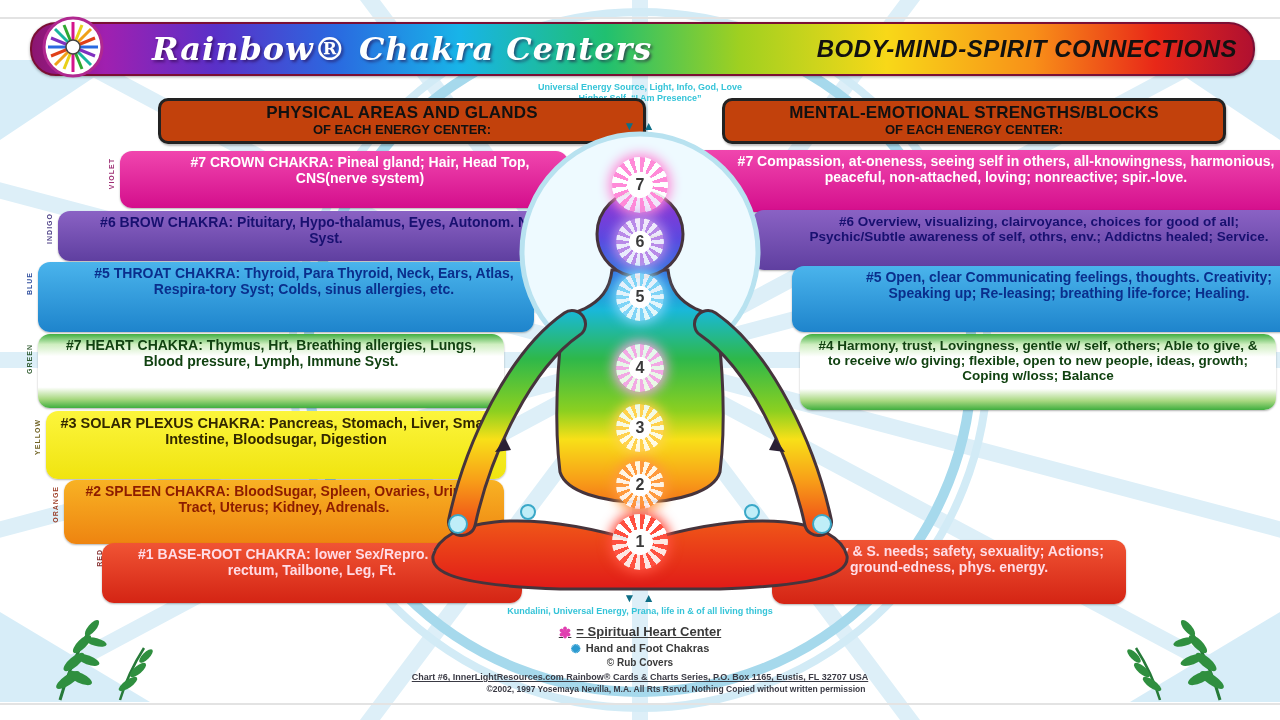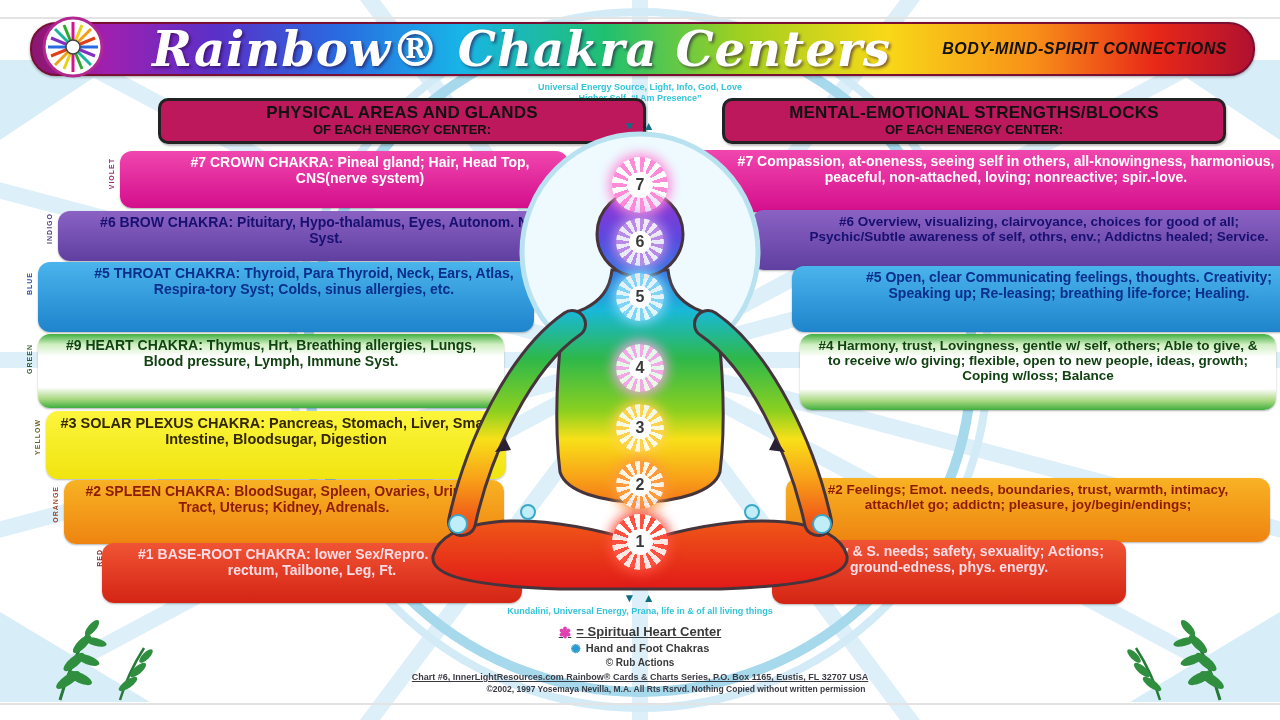--- a/index.html
+++ b/index.html
@@ -10,28 +10,28 @@
   
   .edge-line{position:absolute;left:0;width:100%;height:2px;background:#e3e3e3;}
 
   
   .header-bar{position:absolute;left:30px;top:22px;width:1221px;height:50px;border-radius:26px;
     border:2px solid #7a0f34;
     background:linear-gradient(90deg,#8c1670 0%,#a020b0 6%,#5a30c8 15%,#2a6ae0 25%,#18b4e8 35%,
       #20c070 47%,#a0d020 58%,#f8d818 70%,#f89018 82%,#e82818 92%,#b01030 100%);
     display:flex;align-items:center;box-shadow:0 1px 3px rgba(0,0,0,.35);}
   .header-title{font-family:"DejaVu Serif",serif;font-style:italic;font-weight:bold;
-    font-size:48px;color:#fff;margin-left:120px;letter-spacing:1px;
+    font-size:32px;color:#fff;margin-left:120px;letter-spacing:1px;
     text-shadow:2px 2px 3px rgba(40,0,60,.55);white-space:nowrap;}
-  .header-sub{font-size:16px;font-weight:900;font-style:italic;color:#111;margin-left:auto;
-    margin-right:26px;letter-spacing:0.5px;white-space:nowrap;}
+  .header-sub{font-size:24px;font-weight:900;font-style:italic;color:#111;margin-left:auto;
+    margin-right:16px;letter-spacing:0.5px;white-space:nowrap;}
   .logo-wrap{position:absolute;left:42px;top:16px;width:62px;height:62px;}
 
   
-  .pill{position:absolute;background:#be185d;border:3px solid #222;border-radius:10px;
+  .pill{position:absolute;background:#c2410c;border:3px solid #222;border-radius:10px;
     text-align:center;padding:3px 6px 4px;box-shadow:1px 2px 2px rgba(0,0,0,.25);}
   .pill .l1{font-size:17px;font-weight:900;letter-spacing:0.2px;color:#111;line-height:1.1;}
   .pill .l2{font-size:13px;font-weight:800;color:#111;line-height:1.1;}
 
   
   .cyan-note{color:#35c4d8;font-size:9px;font-weight:bold;text-align:center;line-height:1.25;}
 
   
   .row{position:absolute;border-radius:12px;padding:4px 12px;text-align:center;
     line-height:1.12;font-weight:bold;box-shadow:0 1px 2px rgba(0,0,0,.3);}
@@ -137,21 +137,21 @@
   <div class="row c7" style="left:120px;top:151px;width:392px;height:49px;font-size:14px;">
     <span class="rowtitle">#7 CROWN CHAKRA:</span><span>Pineal gland; Hair, Head Top, CNS(nerve system)</span>
   </div>
   <div class="row c6" style="left:58px;top:211px;width:452px;height:42px;font-size:14px;">
     <span class="rowtitle">#6 BROW CHAKRA:</span><span>Pituitary, Hypo-thalamus, Eyes, Autonom. Nerv. Syst.</span>
   </div>
   <div class="row c5" style="left:38px;top:262px;width:436px;height:62px;font-size:14px;">
     <span class="rowtitle">#5 THROAT CHAKRA:</span><span>Thyroid, Para Thyroid, Neck, Ears, Atlas, Respira-tory Syst; Colds, sinus allergies, etc.</span>
   </div>
   <div class="row c4" style="left:38px;top:334px;width:442px;height:66px;font-size:14px;">
-    <span class="rowtitle">#9 HEART CHAKRA:</span><span>Thymus, Hrt, Breathing allergies, Lungs, Blood pressure, Lymph, Immune Syst.</span>
+    <span class="rowtitle">#7 HEART CHAKRA:</span><span>Thymus, Hrt, Breathing allergies, Lungs, Blood pressure, Lymph, Immune Syst.</span>
   </div>
   <div class="row c3" style="left:46px;top:411px;width:436px;height:60px;font-size:14.5px;">
     <span class="rowtitle">#3 SOLAR PLEXUS CHAKRA:</span><span>Pancreas, Stomach, Liver, Small Intestine, Bloodsugar, Digestion</span>
   </div>
   <div class="row c2" style="left:64px;top:480px;width:416px;height:56px;font-size:14px;">
     <span class="rowtitle">#2 SPLEEN CHAKRA:</span><span>BloodSugar, Spleen, Ovaries, Urinary Tract, Uterus; Kidney, Adrenals.</span>
   </div>
   <div class="row c1" style="left:102px;top:543px;width:396px;height:52px;font-size:14px;">
     <span class="rowtitle">#1 BASE-ROOT CHAKRA:</span><span>lower Sex/Repro. System, rectum, Tailbone, Leg, Ft.</span>
   </div>
@@ -168,23 +168,20 @@
     <span>#7 Compassion, at-oneness, seeing self in others, all-knowingness, harmonious, peaceful, non-attached, loving; nonreactive; spir.-love.</span>
   </div>
   <div class="row c6" style="left:752px;top:210px;width:490px;height:52px;font-size:13.5px;">
     <span>#6 Overview, visualizing, clairvoyance, choices for good of all; Psychic/Subtle awareness of self, othrs, env.; Addictns healed; Service.</span>
   </div>
   <div class="row c5" style="left:792px;top:266px;width:458px;height:58px;font-size:14px;">
     <span>#5 Open, clear Communicating feelings, thoughts. Creativity; Speaking up; Re-leasing; breathing life-force; Healing.</span>
   </div>
   <div class="row c4" style="left:800px;top:334px;width:452px;height:68px;font-size:13.5px;">
     <span>#4 Harmony, trust, Lovingness, gentle w/ self, others; Able to give, &amp; to receive w/o giving; flexible, open to new people, ideas, growth; Coping w/loss; Balance</span>
-  </div>
-  <div class="row c2" style="left:786px;top:478px;width:460px;height:56px;font-size:13.5px;">
-    <span>#2 Feelings; Emot. needs, boundaries, trust, warmth, intimacy, attach/let go; addictn; pleasure, joy/begin/endings;</span>
   </div>
   <div class="row c1" style="left:772px;top:540px;width:330px;height:56px;font-size:14px;">
     <span>#1 Body &amp; S. needs; safety, sexuality; Actions; ground-edness, phys. energy.</span>
   </div>
 
   <svg class="abs" style="left:0;top:0;" width="1280" height="720" viewBox="0 0 1280 720">
     <defs>
       <linearGradient id="bodyGrad" x1="0" y1="190" x2="0" y2="592" gradientUnits="userSpaceOnUse">
         <stop offset="0" stop-color="#9b30d0"></stop>
           <stop offset="0.12" stop-color="#5b48e0"></stop>
@@ -253,21 +250,21 @@
     </div>
 
   <div class="cyan-note abs" style="left:440px;top:606px;width:400px;">Kundalini, Universal Energy, Prana, life in &amp; of all living things</div>
 
   <div class="legend-line" style="top:624px;font-size:13px;font-weight:900;text-decoration:underline;">
     <span class="legend-sym" style="color:#e040b0;">✽</span><span>= Spiritual Heart Center</span>
   </div>
   <div class="legend-line" style="top:642px;font-size:11px;font-weight:bold;">
     <span class="legend-sym" style="color:#2a9ad0;font-size:12px;">✺</span><span>Hand and Foot Chakras</span>
   </div>
-  <div class="legend-line" style="top:657px;font-size:10px;font-weight:bold;">© Rub Actions</div>
+  <div class="legend-line" style="top:657px;font-size:10px;font-weight:bold;">© Rub Covers</div>
 
   <div class="footer-line" style="top:672px;font-size:9px;font-weight:900;text-decoration:underline;">Chart #6, InnerLightResources.com   Rainbow® Cards &amp; Charts Series, P.O. Box 1165, Eustis, FL 32707 USA</div>
   <div class="footer-line" style="top:684px;font-size:8.5px;font-weight:bold;padding-left:36px;">©2002, 1997 Yosemaya Nevilla, M.A. All Rts Rsrvd. Nothing Copied without written permission</div>
 
   <svg class="fern" style="left:40px;top:608px;" width="130" height="95" viewBox="0 0 130 95">
     <g fill="#2f8f3f">
       <path d="M20,92 Q30,55 52,18" stroke="#267a38" stroke-width="3" fill="none"></path>
       <ellipse cx="28" cy="72" rx="14" ry="5" transform="rotate(-35 28 72)"></ellipse>
       <ellipse cx="40" cy="70" rx="13" ry="5" transform="rotate(25 40 70)"></ellipse>
       <ellipse cx="34" cy="54" rx="13" ry="5" transform="rotate(-40 34 54)"></ellipse>

